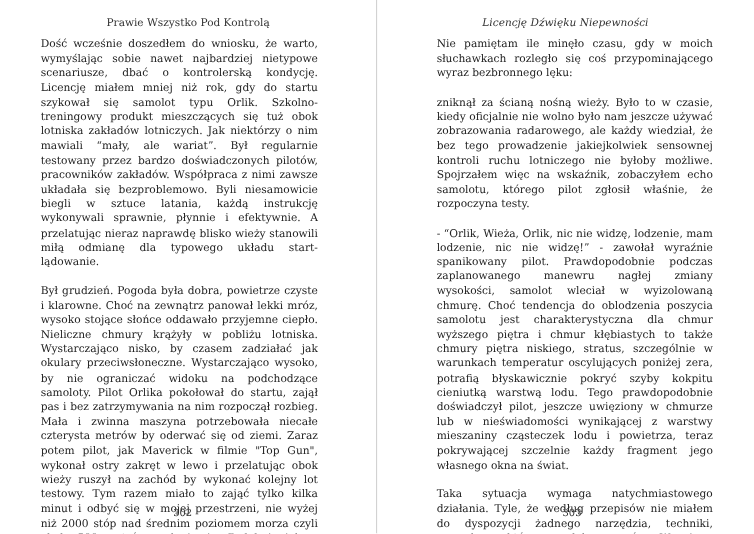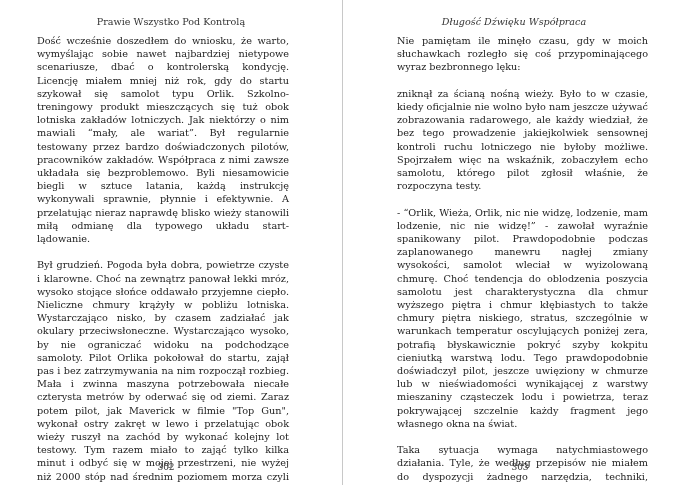--- a/index.html
+++ b/index.html
@@ -27,21 +27,21 @@
   <div class="body">
     <p>Dość wcześnie doszedłem do wniosku, że warto, wymyślając sobie nawet najbardziej nietypowe scenariusze, dbać o kontrolerską kondycję. Licencję miałem mniej niż rok, gdy do startu szykował się samolot typu Orlik. Szkolno-treningowy produkt mieszczących się tuż obok lotniska zakładów lotniczych. Jak niektórzy o nim mawiali “mały, ale wariat”. Był regularnie testowany przez bardzo doświadczonych pilotów, pracowników zakładów. Współpraca z nimi zawsze układała się bezproblemowo. Byli niesamowicie biegli w sztuce latania, każdą instrukcję wykonywali sprawnie, płynnie i efektywnie. A przelatując nieraz naprawdę blisko wieży stanowili miłą odmianę dla typowego układu start-lądowanie.</p>
     <p>Był grudzień. Pogoda była dobra, powietrze czyste i klarowne. Choć na zewnątrz panował lekki mróz, wysoko stojące słońce oddawało przyjemne ciepło. Nieliczne chmury krążyły w pobliżu lotniska. Wystarczająco nisko, by czasem zadziałać jak okulary przeciwsłoneczne. Wystarczająco wysoko, by nie ograniczać widoku na podchodzące samoloty. Pilot Orlika pokołował do startu, zajął pas i bez zatrzymywania na nim rozpoczął rozbieg. Mała i zwinna maszyna potrzebowała niecałe czterysta metrów by oderwać się od ziemi. Zaraz potem pilot, jak Maverick w filmie "Top Gun", wykonał ostry zakręt w lewo i przelatując obok wieży ruszył na zachód by wykonać kolejny lot testowy. Tym razem miało to zająć tylko kilka minut i odbyć się w mojej przestrzeni, nie wyżej niż 2000 stóp nad średnim poziomem morza czyli około 500 metrów nad ziemią. Podobnie jak w przypadku śmigłowca Robinson 44 straciłem Orlika z oczu, gdy</p>
   </div>
   <div class="folio">302</div>
 </div>
 
 <div class="divider"></div>
 
 <div class="page right">
-  <div class="header italic">Długość Dźwięku Współpraca</div>
+  <div class="header italic">Licencję Dźwięku Niepewności</div>
   <div class="body">
     <p>Nie pamiętam ile minęło czasu, gdy w moich słuchawkach rozległo się coś przypominającego wyraz bezbronnego lęku:</p>
     <p>zniknął za ścianą nośną wieży. Było to w czasie, kiedy oficjalnie nie wolno było nam jeszcze używać zobrazowania radarowego, ale każdy wiedział, że bez tego prowadzenie jakiejkolwiek sensownej kontroli ruchu lotniczego nie byłoby możliwe. Spojrzałem więc na wskaźnik, zobaczyłem echo samolotu, którego pilot zgłosił właśnie, że rozpoczyna testy.</p>
     <p>- “Orlik, Wieża, Orlik, nic nie widzę, lodzenie, mam lodzenie, nic nie widzę!” - zawołał wyraźnie spanikowany pilot. Prawdopodobnie podczas zaplanowanego manewru nagłej zmiany wysokości, samolot wleciał w wyizolowaną chmurę. Choć tendencja do oblodzenia poszycia samolotu jest charakterystyczna dla chmur wyższego piętra i chmur kłębiastych to także chmury piętra niskiego, stratus, szczególnie w warunkach temperatur oscylujących poniżej zera, potrafią błyskawicznie pokryć szyby kokpitu cieniutką warstwą lodu. Tego prawdopodobnie doświadczył pilot, jeszcze uwięziony w chmurze lub w nieświadomości wynikającej z warstwy mieszaniny cząsteczek lodu i powietrza, teraz pokrywającej szczelnie każdy fragment jego własnego okna na świat.</p>
     <p>Taka sytuacja wymaga natychmiastowego działania. Tyle, że według przepisów nie miałem do dyspozycji żadnego narzędzia, techniki, procedury, która mogłaby pomóc. W ciągu sekundy musiałem podjąć decyzję o tym, czy</p>
   </div>
   <div class="folio">303</div>
 </div>
 
 </body></html>

